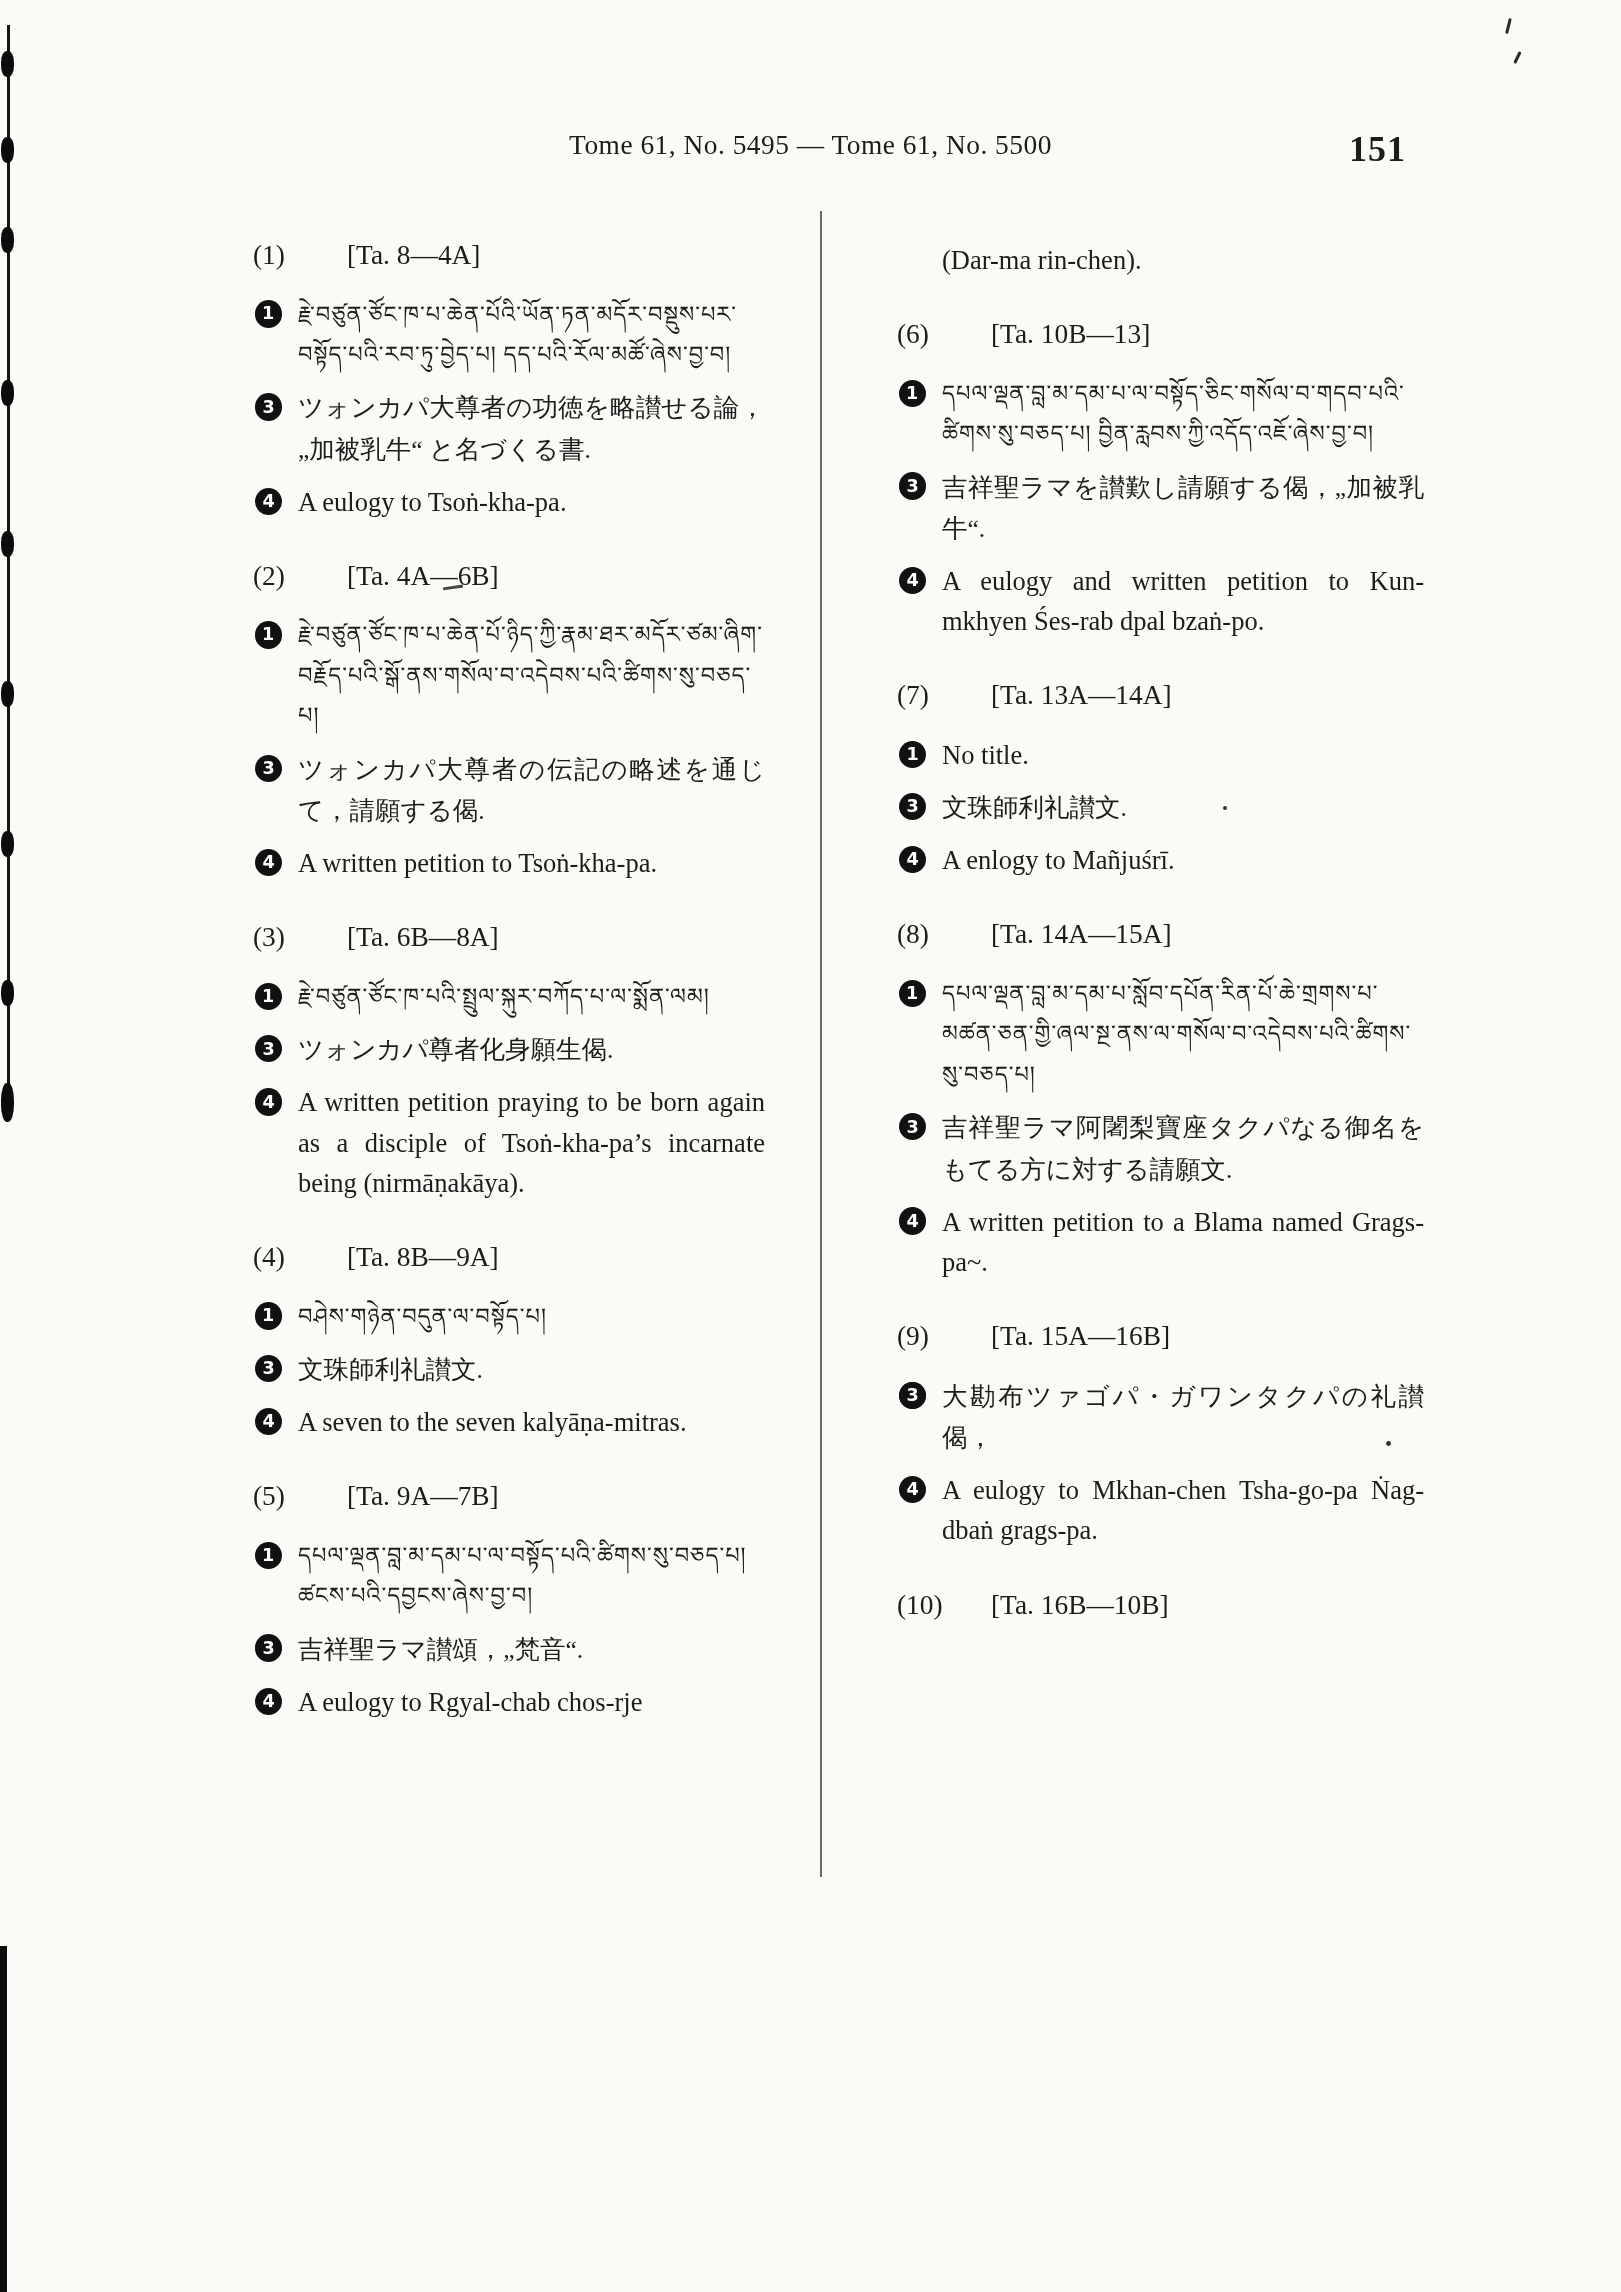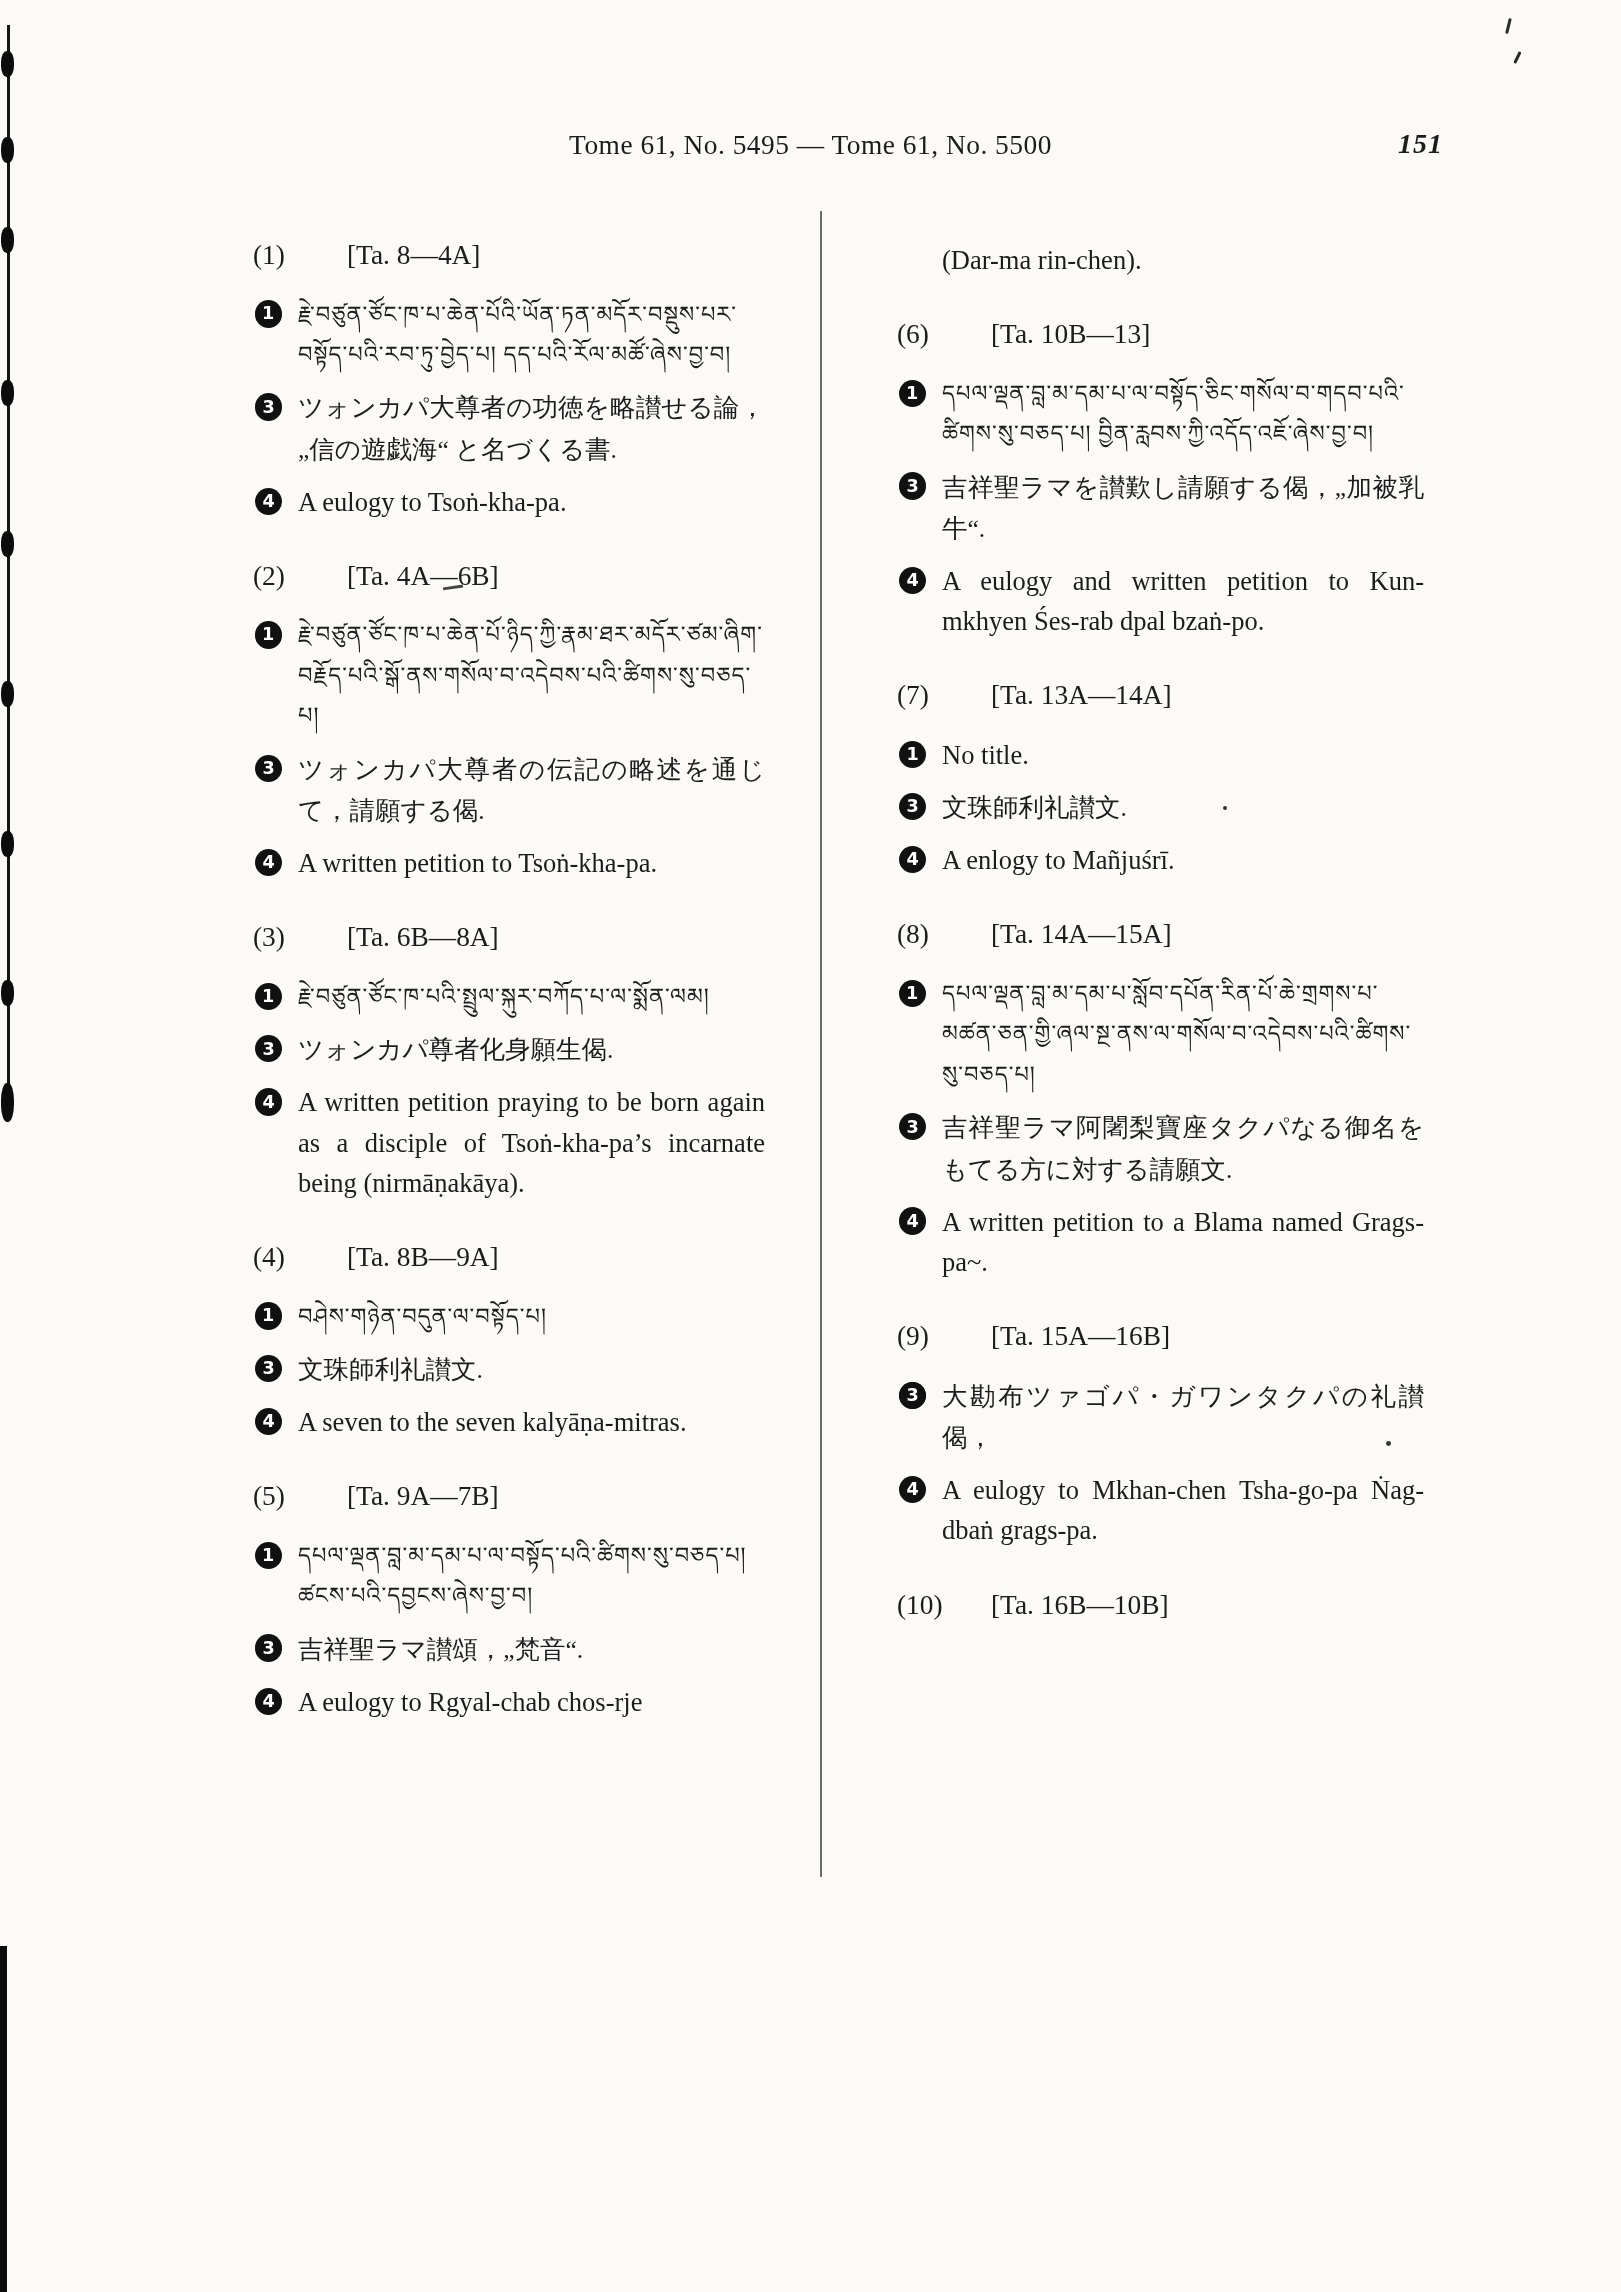--- a/index.html
+++ b/index.html
@@ -12,22 +12,22 @@
     color:#1c1c1c;
     overflow:hidden;
   }
 
   
   .header-title {
     position:absolute; top:130px; left:0; width:100%;
     text-align:center; font-size:27.4px; letter-spacing:0.5px;
   }
   .page-number {
-    position:absolute; top:128px; left:1398px;
-    font-size:28px; font-weight:bold; letter-spacing:1px;font-style:italic;
+    position:absolute; top:128px; left:1349px;
+    font-size:36px; font-weight:bold; letter-spacing:1px;
   }
 
   
   .col { position:absolute; top:240px; width:512px; }
   .col-left  { left:253px; }
   .col-right { left:851px; width:527px;margin-left:46px; }
   .column-divider {
     position:absolute; left:820px; top:211px;
     width:2px; height:1666px; background:#6a6a66;
   }
@@ -86,21 +86,21 @@
       <div class="entry-head">
         <span class="entry-number">(1)</span>
         <span class="entry-folio">[Ta. 8—4A]</span>
       </div>
       <div class="item lang-tibetan">
         <span class="marker">1</span>
         <span>རྗེ་བཙུན་ཙོང་ཁ་པ་ཆེན་པོའི་ཡོན་ཏན་མདོར་བསྡུས་པར་བསྟོད་པའི་རབ་ཏུ་བྱེད་པ། དད་པའི་རོལ་མཚོ་ཞེས་བྱ་བ།</span>
       </div>
       <div class="item lang-japanese">
         <span class="marker">3</span>
-        <span>ツォンカパ大尊者の功徳を略讃せる論，„信の遊戯海“ と名づくる書.</span>
+        <span>ツォンカパ大尊者の功徳を略讃せる論，„加被乳牛“ と名づくる書.</span>
       </div>
       <div class="item lang-english">
         <span class="marker">4</span>
         <span>A eulogy to Tsoṅ-kha-pa.</span>
       </div>
     </div>
 
     <div class="entry">
       <div class="entry-head">
         <span class="entry-number">(2)</span>

